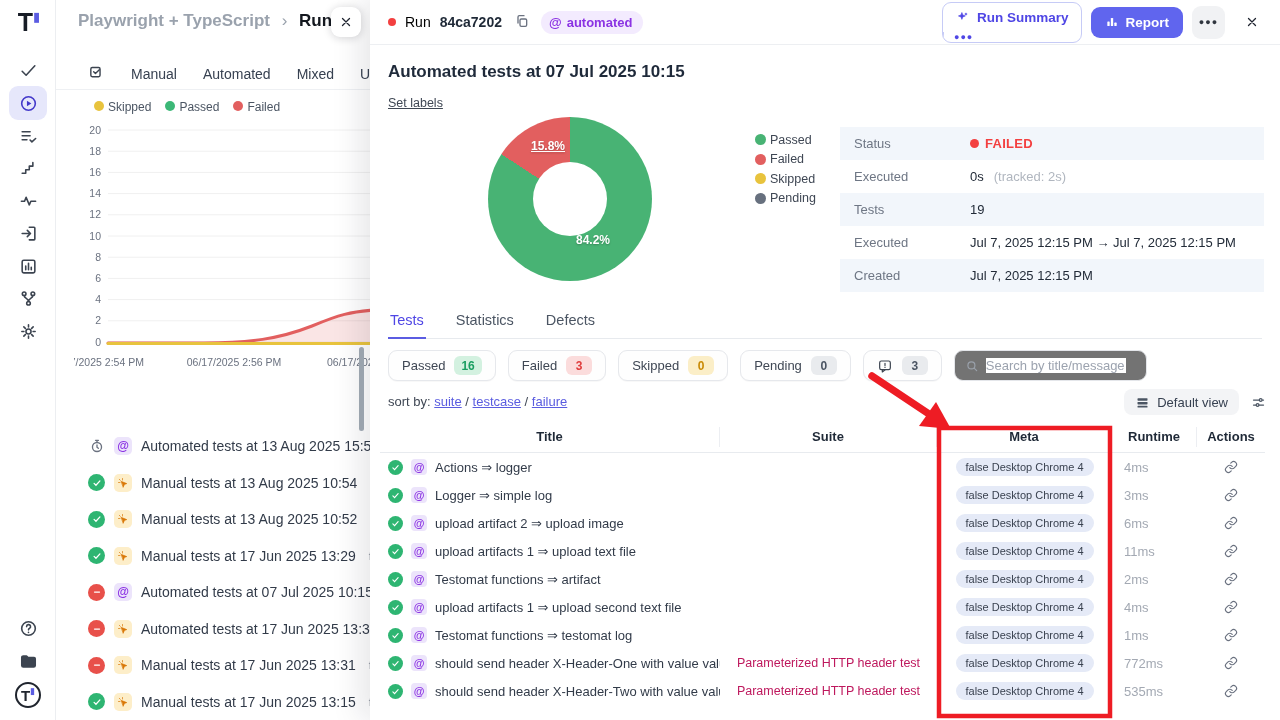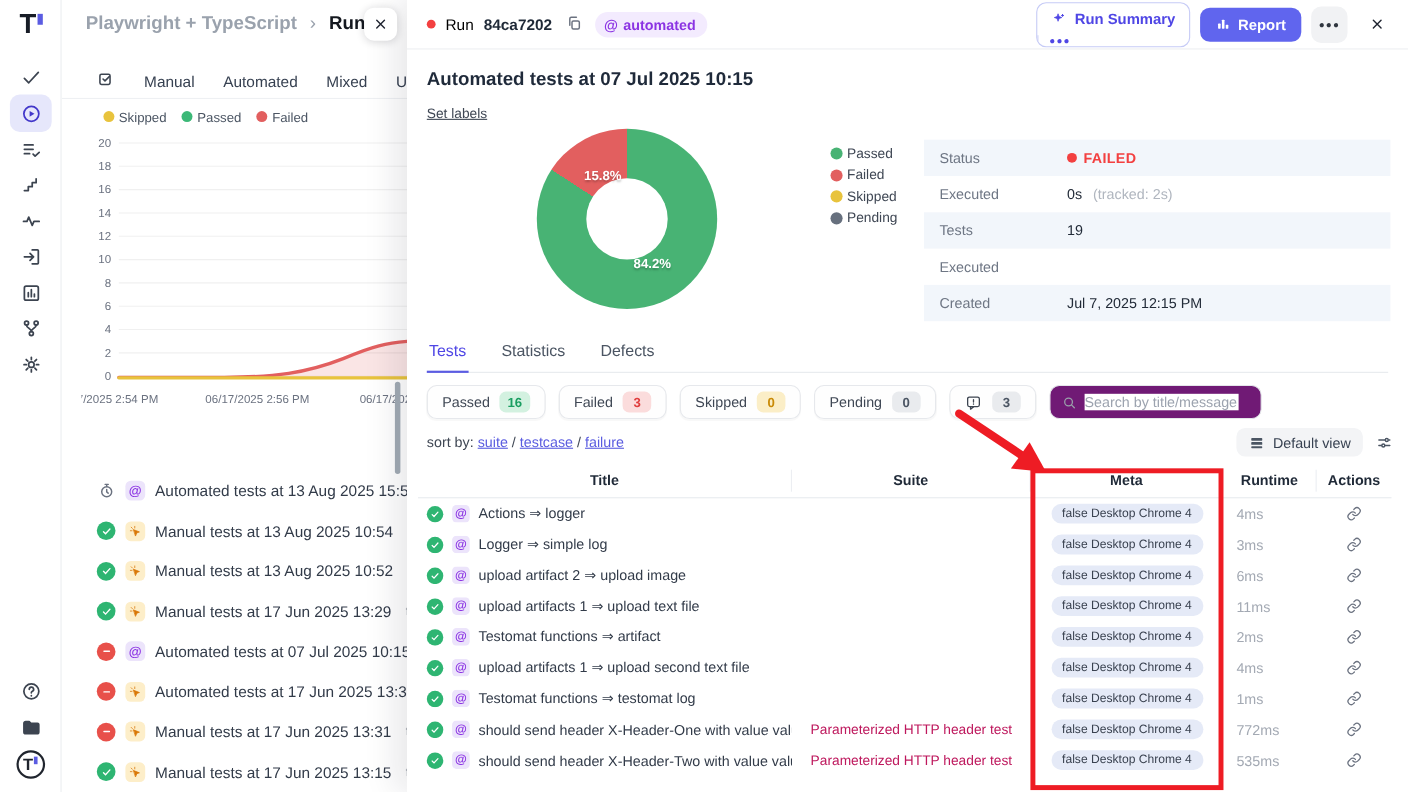--- a/index.html
+++ b/index.html
@@ -120,21 +120,21 @@
     border:1px solid #e6e8ec; border-radius:9px; background:#fefefe; font-size:13px;
     color:#3f4754; font-weight:500; cursor:pointer; box-shadow:0 1px 1px rgba(15,23,42,.03); }
   .chip svg { width:16px; height:16px; stroke:#3c4450; fill:none; stroke-width:1.8; stroke-linecap:round; stroke-linejoin:round; }
   .cbadge { min-width:26px; height:19px; border-radius:6px; display:flex; align-items:center;
     justify-content:center; font-size:12px; font-weight:600; padding:0 7px; }
   .cbadge.green { background:#d3f1e0; color:#1a9e61; }
   .cbadge.red { background:#fbdcdc; color:#e03c3c; }
   .cbadge.yellow { background:#fbeec7; color:#c98a06; }
   .cbadge.grey { background:#e9ebee; color:#4b5563; }
   .search-box { display:flex; align-items:center; gap:7px; width:193px; height:31px;
-    border:1px solid #e4e6ea; border-radius:9px; padding:0 10px; background:#701a75; }
+    border:1px solid #e4e6ea; border-radius:9px; padding:0 10px; background:#737373; }
   .search-box svg { width:14px; height:14px; stroke:#9aa1ab; fill:none; stroke-width:2; stroke-linecap:round; }
   .search-box input { border:none; outline:none; font-size:13px; width:140px;
     font-family:"Liberation Sans",sans-serif; color:#374151; }
   .search-box input::placeholder { color:#9ca3af; }
 
   .sort-row { position:absolute; left:18px; top:394px; font-size:13px; color:#3f4754; }
   .sort-row a { color:#5a5ce0; text-decoration:underline; cursor:pointer; }
   .view-row { position:absolute; right:14px; top:389px; display:flex; align-items:center; gap:12px; }
   .btn-view { display:flex; align-items:center; gap:7px; background:#f3f4f6; border-radius:8px;
     height:26px; padding:0 11px; font-size:13px; font-weight:500; color:#374151; cursor:pointer;justify-content:center; }
@@ -493,21 +493,21 @@
           <path d="M6 6l12 12M18 6L6 18"></path>
         </svg>
     </span>
   </div>
 
   <div class="panel-title">Automated tests at 07 Jul 2025 10:15</div>
   <div class="set-labels">Set labels</div>
 
   <div class="donut" id="donut" style="background: conic-gradient(rgb(72, 179, 116) 0deg, rgb(72, 179, 116) 84.2%, rgb(226, 95, 95) 84.2%, rgb(226, 95, 95) 100%);">
     <div class="hole"></div>
-    <div class="donut-label" id="donut-lab-failed" style="left:43px; top:36px;">15.8%</div>
+    <div class="donut-label" id="donut-lab-failed" style="left:43px; top:22px;text-decoration:underline;">15.8%</div>
     <div class="donut-label" id="donut-lab-passed" style="left:88px; top:116px;">84.2%</div>
   </div>
   <div class="pl-legend" id="pl-legend">
       <span class="item">
        <span class="pl-dot" style="background:#48b374"></span>Passed</span>
       <span class="item">
        <span class="pl-dot" style="background:#e25f5f"></span>Failed</span>
       <span class="item">
        <span class="pl-dot" style="background:#e8c33d"></span>Skipped</span>
       <span class="item">
@@ -525,20 +525,21 @@
       <div class="info-row">
        <span class="lbl">Executed</span>
        <span class="val">0s<span class="extra">(tracked: 2s)</span></span>
      </div>
       <div class="info-row">
        <span class="lbl">Tests</span>
        <span class="val">19</span>
      </div>
       <div class="info-row">
        <span class="lbl">Executed</span>
+       <span class="val">Jul 7, 2025 12:15 PM → Jul 7, 2025 12:15 PM</span>
      </div>
       <div class="info-row">
        <span class="lbl">Created</span>
        <span class="val">Jul 7, 2025 12:15 PM</span>
      </div>
     </div>
 
   <div class="panel-tabs" id="panel-tabs">
       <span class="ptab active">Tests</span>
       <span class="ptab">Statistics</span>

